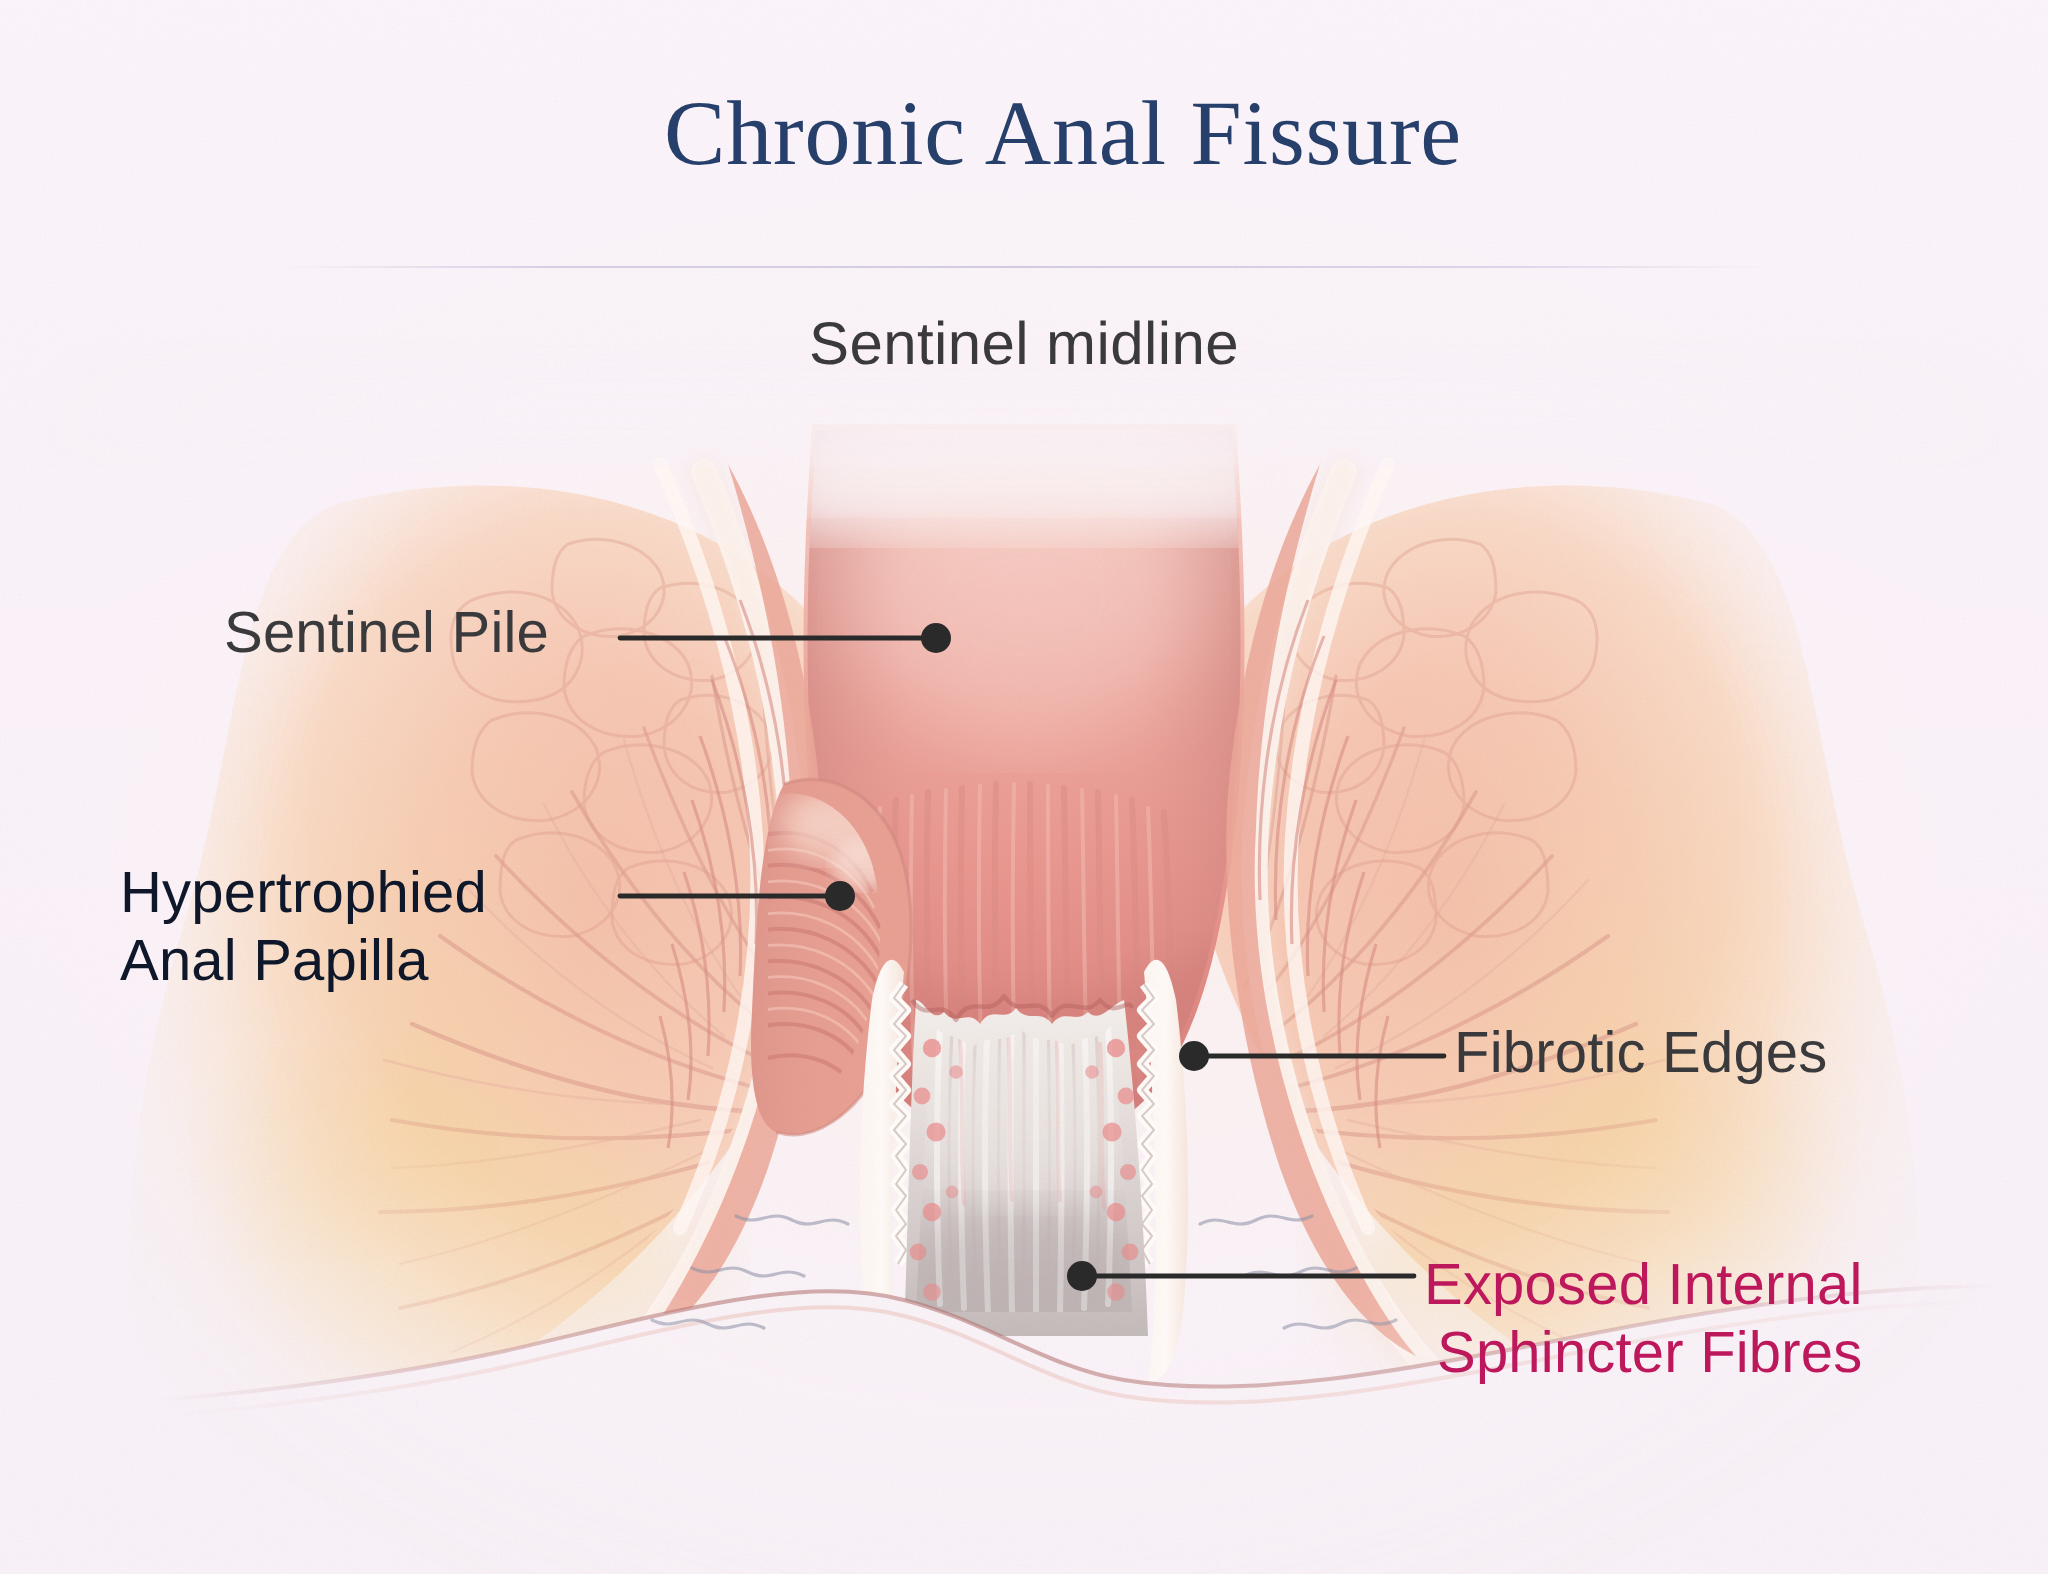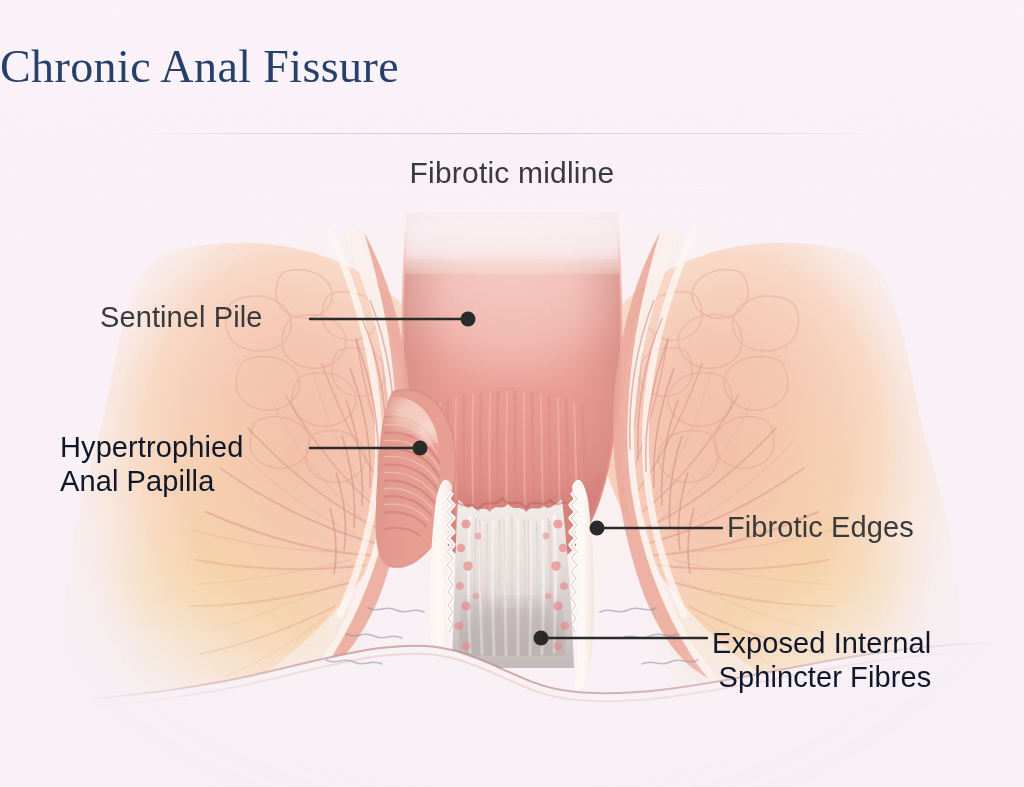--- a/index.html
+++ b/index.html
@@ -30,21 +30,23 @@
     inset: 0;
     opacity: 0.5;
     pointer-events: none;
     mix-blend-mode: multiply;
   }
 
   
   #title-block {
     position: absolute;
     left: 0; right: 0; top: 44px;
+    text-align: center;
     pointer-events: none;
+    padding-left: 39px;
   }
   #page-title {
     font-family: "Liberation Serif", "DejaVu Serif", serif;
     font-size: 46px;
     letter-spacing: 0.4px;
     color: #27406b;
     line-height: 1;
     font-weight: 400;
   }
   #title-divider {
@@ -525,38 +527,38 @@
       <rect x="0" y="176" width="1024" height="52" fill="#faf3f9" opacity="0.6" filter="url(#blur12)"></rect>
     </g>
 
     <rect id="paper-grain" x="0" y="0" width="1024" height="787" filter="url(#grain)" opacity="0.55"></rect>
   </svg>
 
   <div id="title-block">
     <div id="page-title" style="color: rgb(39, 64, 107);">Chronic Anal Fissure</div>
   </div>
   <div id="title-divider"></div>
-  <div id="subtitle" style="color: rgb(58, 58, 61);">Fibrotic midline</div>
+  <div id="subtitle" style="color: rgb(58, 58, 61);">Sentinel midline</div>
 
   <svg id="callout-lines" viewBox="0 0 1024 787">
     <g id="leader-group">
         <line x1="310" y1="319" x2="461" y2="319" stroke="#2a2a2a" stroke-width="2.4" stroke-linecap="round"></line>
         <circle cx="468" cy="319" r="7.5" fill="#2a2a2a"></circle>
         <line x1="310" y1="448" x2="413" y2="448" stroke="#2a2a2a" stroke-width="2.4" stroke-linecap="round"></line>
         <circle cx="420" cy="448" r="7.5" fill="#2a2a2a"></circle>
         <line x1="604" y1="528" x2="722" y2="528" stroke="#2a2a2a" stroke-width="2.4" stroke-linecap="round"></line>
         <circle cx="597" cy="528" r="7.5" fill="#2a2a2a"></circle>
         <line x1="548" y1="638" x2="707" y2="638" stroke="#2a2a2a" stroke-width="2.4" stroke-linecap="round"></line>
         <circle cx="541" cy="638" r="7.5" fill="#2a2a2a"></circle>
       </g>
   </svg>
 
-  <div class="callout-label left" id="label-sentinel-pile" style="left: 100px; top: 300px; color: rgb(58, 58, 61); font-size: 29px; text-align: right;">Sentinel Pile</div>
+  <div class="callout-label left" id="label-sentinel-pile" style="left: 112px; top: 300px; color: rgb(58, 58, 61); font-size: 29px; text-align: right;">Sentinel Pile</div>
 
   <div class="callout-label left" id="label-hypertrophied-anal-papilla" style="left: 60px; top: 430px; color: #0f172a; font-size: 29px;">Hypertrophied
 Anal Papilla</div>
 
   <div class="callout-label right" id="label-fibrotic-edges" style="left: 727px; top: 510px; color: rgb(58, 58, 61); font-size: 29px;">Fibrotic Edges</div>
 
-  <div class="callout-label right" id="label-exposed-internal-sphincter-fibres" style="left: 712px; top: 626px; color: #0f172a; font-size: 29px;">Exposed Internal
+  <div class="callout-label right" id="label-exposed-internal-sphincter-fibres" style="left: 712px; top: 626px; color: #be185d; font-size: 29px;">Exposed Internal
 Sphincter Fibres</div>
 
 </div>
 
 </body></html>

